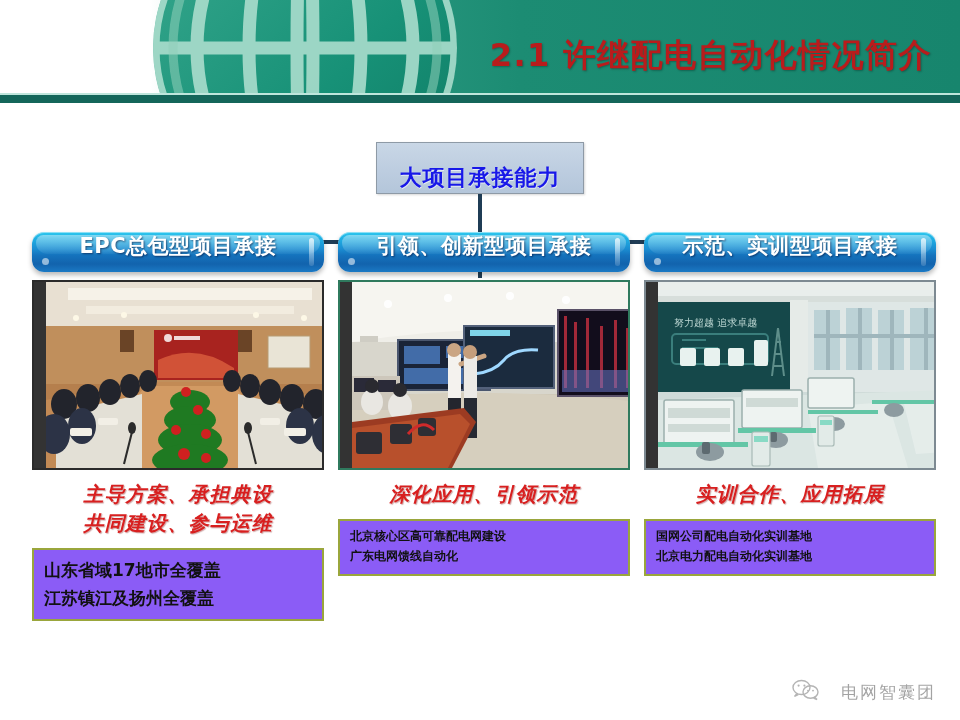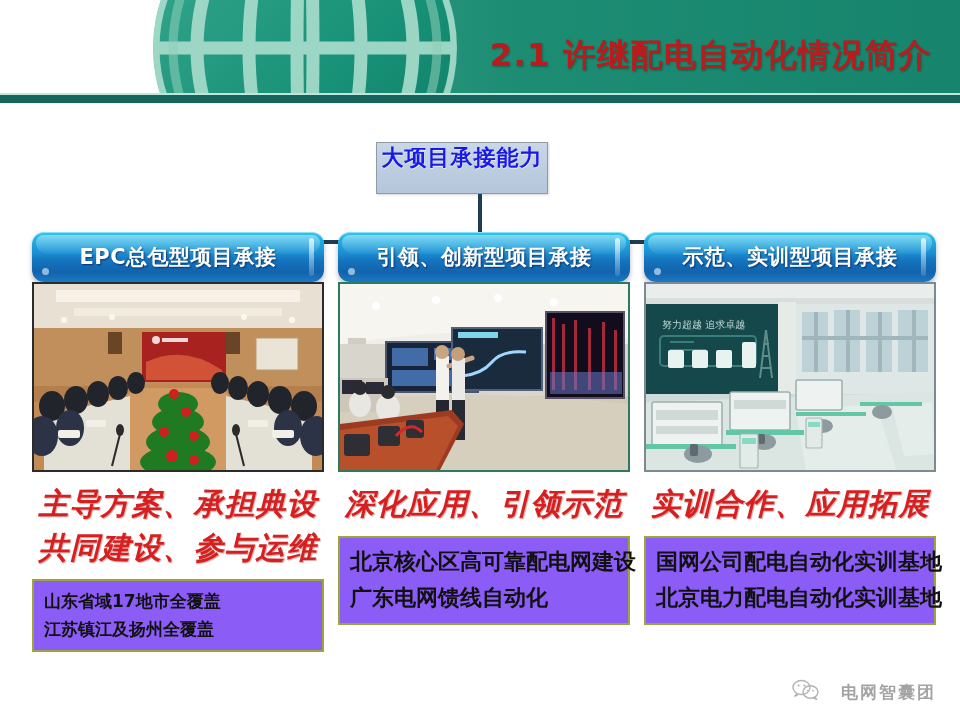--- a/index.html
+++ b/index.html
@@ -48,24 +48,24 @@
     background: #14665a;
   }
   .header-rule-hi {
     position: absolute; left: 0; top: 93px; width: 960px; height: 2px;
     background: #bfe6dc;
   }
 
   
   .top-node {
     position: absolute; left: 376px; top: 142px;
-    width: 172px; height: 52px;
+    width: 208px; height: 52px;
     background: linear-gradient(180deg, #c9d7e6 0%, #bdcde0 55%, #b4c6da 100%);
     border: 1px solid #8e9aa6;
-    display: flex; align-items: flex-start; justify-content: center;
+    display: flex; align-items: flex-end; justify-content: center;
     box-shadow: 1px 1px 2px rgba(0,0,0,0.16);
   }
   .top-node span {
     font-size: 22px; font-weight: bold; color: #1818e8;
     letter-spacing: 1px;
     text-shadow: 0.5px 0.5px 0 rgba(255,255,255,0.6);
     font-family: "DejaVu Sans", "Liberation Sans", sans-serif;
   }
 
   
@@ -88,28 +88,28 @@
 
   
   .col { position: absolute; top: 232px; width: 292px; }
   .col-1 { left: 32px; }
   .col-2 { left: 338px; }
   .col-3 { left: 644px; }
 
   
   .pill {
     position: relative;
-    height: 50px; border-radius: 12px;
+    height: 40px; border-radius: 12px;
     background:
       linear-gradient(180deg,
         #2fc8ee 0%, #1fb0e4 16%,
         #1b8ed2 42%, #1573bd 58%,
         #1263ad 80%, #1b79c4 100%);
     box-shadow: 0 3px 5px rgba(0,0,0,0.28), inset 0 1px 0 rgba(255,255,255,0.45);
-    display: flex; align-items: center; justify-content: center;
+    display: flex; align-items: flex-start; justify-content: center;
     overflow: hidden;
   }
   .pill::before {
     content:""; position:absolute; left:4px; top:3px; right:4px; height:19px;
     border-radius: 9px 9px 14px 14px;
     background: linear-gradient(180deg, rgba(255,255,255,0.42), rgba(255,255,255,0.04));
     pointer-events:none;
   }
   .pill-glint {
     position:absolute; right:10px; top:6px; width:5px; bottom:6px;
@@ -124,60 +124,60 @@
     position: relative; z-index: 2;
     font-size: 21px; font-weight: bold; color: #ffffff;
     letter-spacing: 0.5px;
     text-shadow: 1px 1px 2px rgba(0,0,40,0.55);
     white-space: nowrap;
     font-family: "DejaVu Sans", "Liberation Sans", sans-serif;
   }
 
   
   .photo {
-    position: relative; 
+    position: relative; margin-top: 8px;
     width: 292px; height: 190px;
     border: 2px solid #2b2b2b;
     overflow: hidden;
     background: #333;
+    padding-left: 12px;
   }
   .photo.green-edge { border-color: #2f7a5e; }
   .photo.grey-edge  { border-color: #7d8a92; }
 
   
   .slogan {
     margin-top: 10px; text-align: center;
-    font-size: 30px; font-weight: bold; font-style: italic;
+    font-size: 20px; font-weight: bold; font-style: italic;
     color: #d81f1f; line-height: 1.45;
     text-shadow: 1px 1px 1px rgba(120,0,0,0.35);
     letter-spacing: 1px;
     font-family: "DejaVu Sans", "Liberation Sans", sans-serif;
   }
   .slogan div { white-space: nowrap; }
 
   
   .factbox {
     margin-top: 10px;
     border: 2px solid #9aa63c;
     background: #8b5cf6;
     padding: 6px 8px 7px 10px;
   }
   .factbox div {
     font-size: 17px; font-weight: bold; color: #111111;
     line-height: 1.65; white-space: nowrap;
     font-family: "DejaVu Sans", "Liberation Sans", sans-serif;
   }
-  .col-2 .factbox div, .col-3 .factbox div { font-size: 22px; }
+  .col-2 .factbox div, .col-3 .factbox div { font-size: 12px; }
 
   
   .watermark {
     position: absolute; right: 24px; bottom: 14px;
     display: flex; align-items: center; gap: 20px;
     opacity: 0.5;
-    font-weight: bold;
   }
   .watermark .wm-text {
     font-size: 17px; color: #4a4a4a; letter-spacing: 2px;
     font-family: "DejaVu Sans", "Liberation Sans", sans-serif;
   }
 </style>
 </head>
 <body>
 
 <div id="slide">

